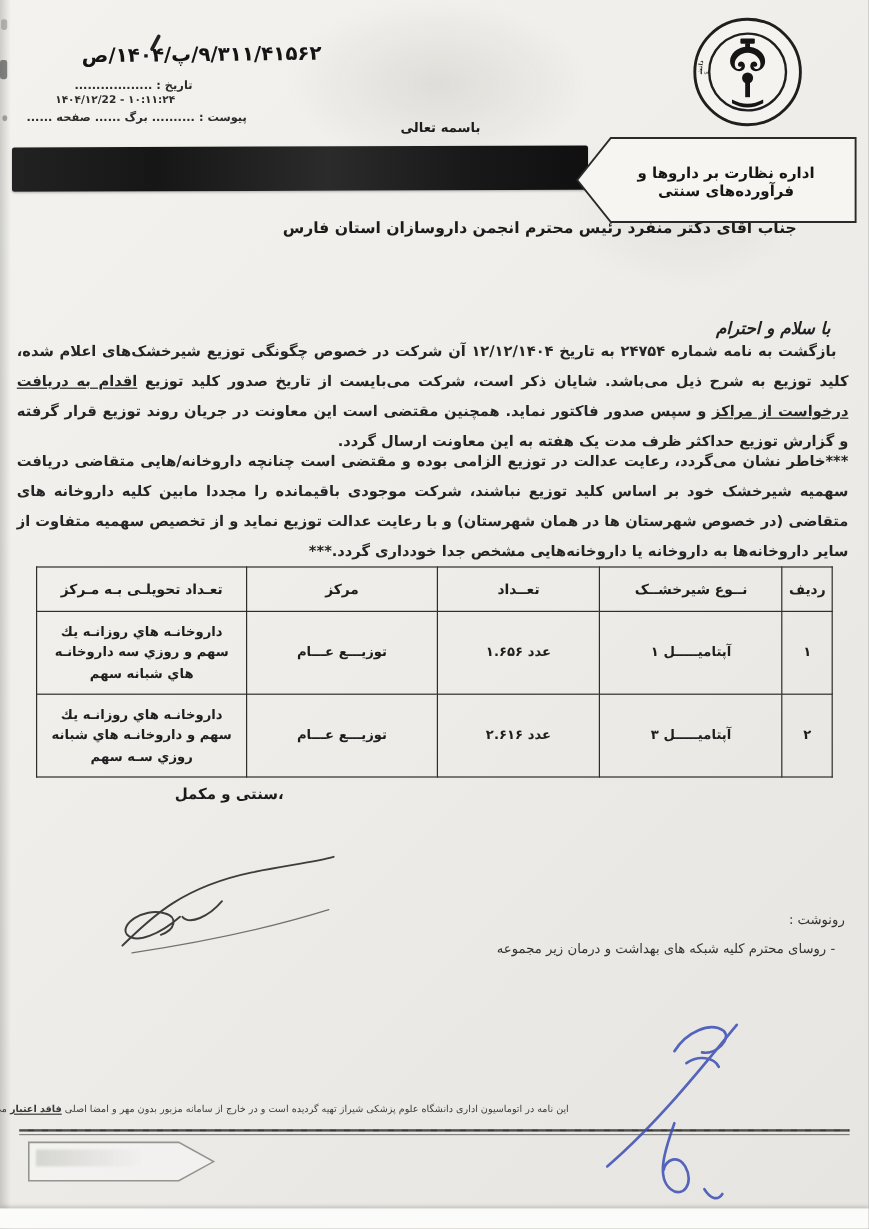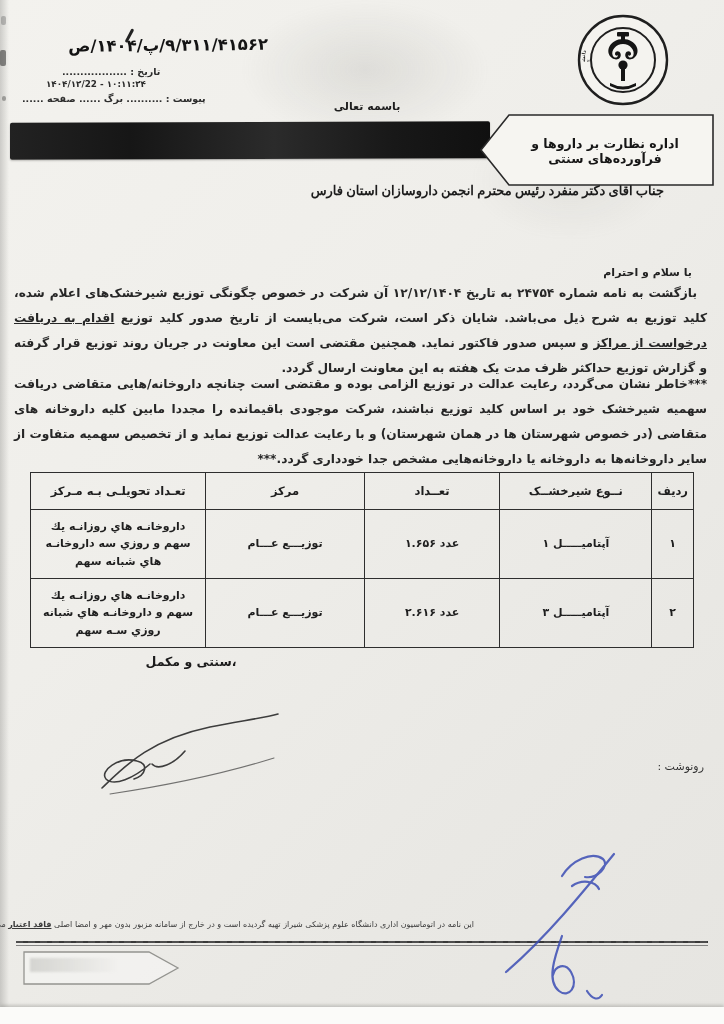--- a/index.html
+++ b/index.html
@@ -29,23 +29,23 @@
   .attach-line{left:22px;top:93px;width:240px;font-size:9.5px;font-weight:700;color:#2c2c2c;text-align:left;}
   .besmele{left:322px;top:100px;width:90px;font-size:11px;font-weight:700;text-align:center;color:#1d1d1d;}
   .logo-box{left:548px;top:8px;width:150px;height:104px;}
   
   .banner-bar{left:10px;top:122px;width:480px;height:37px;border-radius:2px;
     background:linear-gradient(90deg,#222 0%,#161616 25%,#2b2b2b 55%,#181818 80%,#101010 100%);
     box-shadow:0 1px 2px rgba(0,0,0,.25);transform:skewY(-.2deg);}
   .tag-box{left:477px;top:112px;width:238px;height:76px;z-index:3;}
   .tag-text{left:505px;top:136px;width:200px;font-size:12.5px;font-weight:700;text-align:center;color:#161616;z-index:4;}
   
-  .rcpt1{right:60px;top:183px;font-size:13px;font-weight:700;color:#1c1c1c;font-family:Liberation Serif, serif;}
+  .rcpt1{right:60px;top:183px;font-size:13px;font-weight:700;color:#1c1c1c;}
   .rcpt2{right:110px;top:213px;font-size:13px;font-weight:700;color:#1c1c1c;}
-  .salutation{right:32px;top:266px;font-size:11px;font-weight:700;color:#222;}
+  .salutation{right:32px;top:266px;font-size:14px;font-weight:700;color:#222;font-style:italic;}
   
   .body-par{position:absolute;left:14px;right:17px;margin:0;font-size:12.2px;font-weight:700;
     line-height:25px;text-align:justify;color:#262626;}
   .p1{top:281px;text-indent:10px;}
   .p2{top:372px;}
   
   table.key{position:absolute;right:30px;top:472px;width:664px;border-collapse:collapse;
     font-size:11px;font-weight:700;color:#1e1e1e;}
   table.key th,table.key td{border:1.4px solid #2e2e2e;text-align:center;vertical-align:middle;padding:6px 5px;}
   table.key th{height:24px;font-size:11.5px;}
@@ -173,20 +173,21 @@
       <g fill="none" stroke="#2b2b2b" stroke-width="1.6" stroke-linecap="round" opacity=".9">
         <path d="M 14,80 C 35,60 60,32 122,19 C 152,13 176,10 190,6"></path>
         <path d="M 62,56 C 46,70 26,79 18,71 C 11,63 31,48 49,53 C 61,56 58,67 46,71"></path>
         <path d="M 97,43 C 86,56 70,63 64,56"></path>
         <path d="M 22,86 C 62,80 122,70 186,50" stroke-width="1.1" opacity=".7"></path>
       </g>
     </svg>
   </div>
 
   <div class="abs cc-label">رونوشت :</div>
+  <div class="abs cc-item">- روسای محترم کلیه شبکه های بهداشت و درمان زیر مجموعه</div>
 
   <div class="abs blue-scribble">
     <svg width="175" height="170" viewBox="0 0 175 170">
       <g fill="none" stroke="#3c4eb5" stroke-width="2.2" stroke-linecap="round" opacity=".85">
         <path d="M 148,14 C 122,46 82,96 40,132"></path>
         <path d="M 96,36 C 106,20 126,11 137,19 C 144,26 131,39 119,37"></path>
         <path d="M 106,46 C 116,39 129,41 133,49"></path>
         <path d="M 96,96 C 89,116 80,141 93,151 C 103,159 113,146 105,132 C 99,122 89,126 87,135"></path>
         <path d="M 121,151 C 126,159 132,161 136,155"></path>
       </g>

